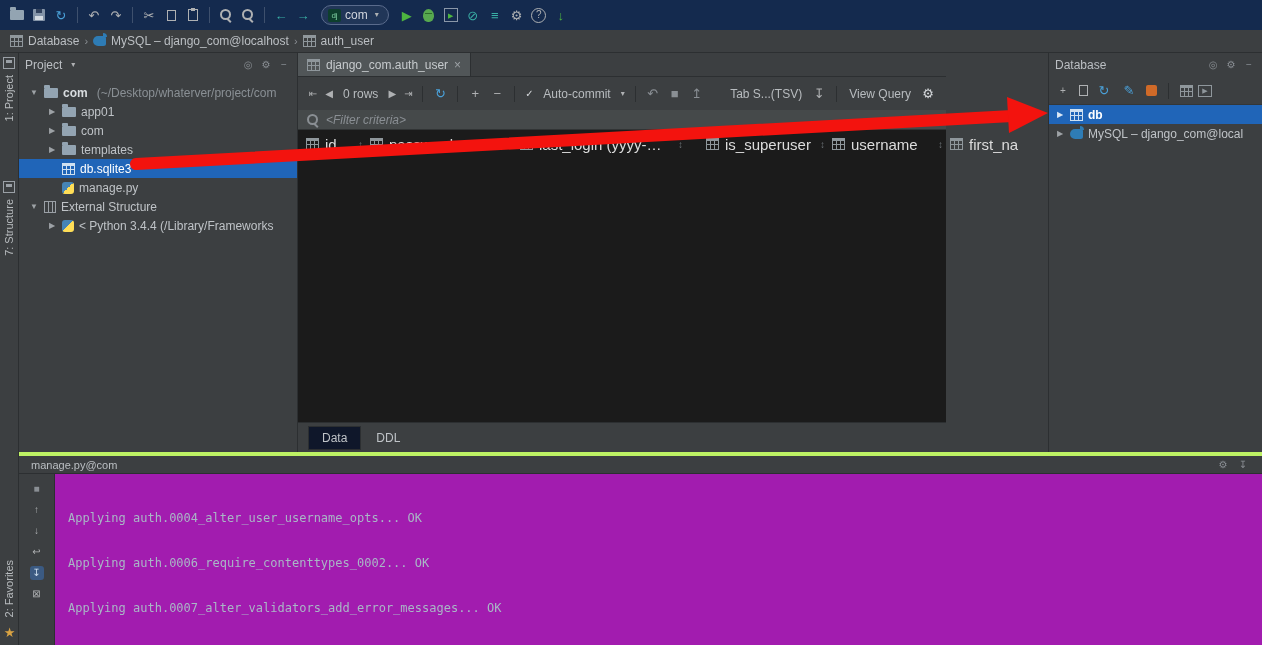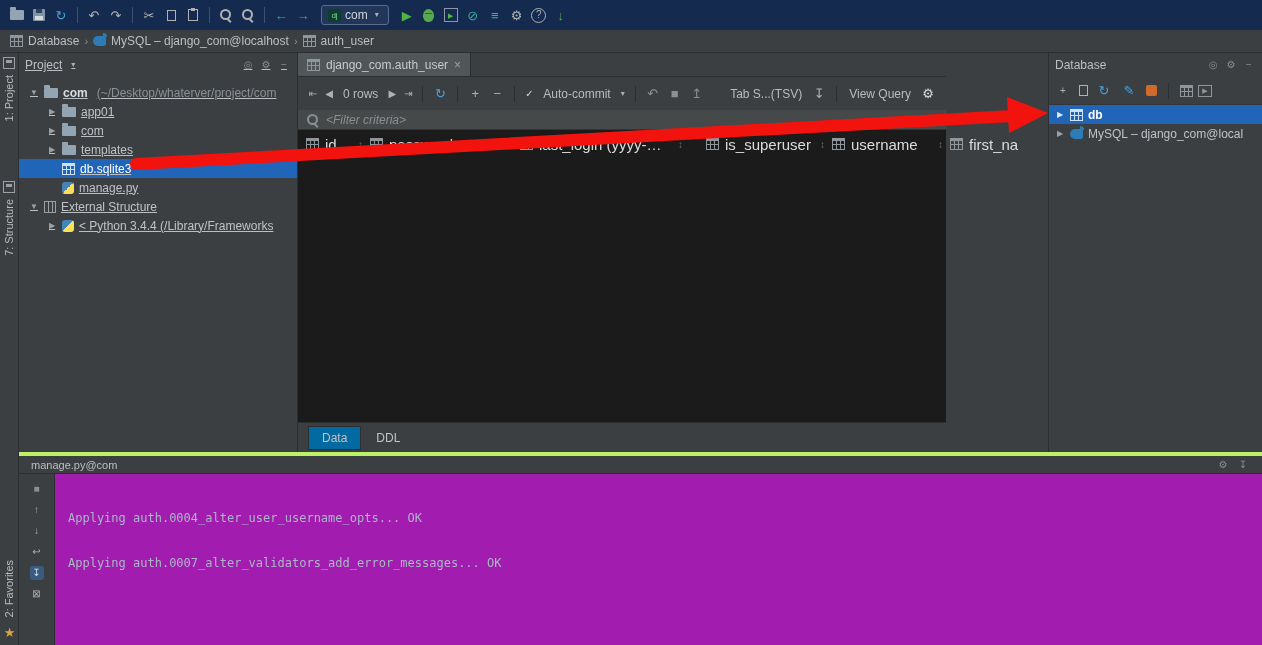--- a/index.html
+++ b/index.html
@@ -32,21 +32,21 @@
     border:1px solid #afb1b3; background:#142a4e; z-index:-1; }
   .paste-i { position:relative; width:10px; height:12px; border:1px solid #afb1b3; }
   .paste-i::before { content:""; position:absolute; left:2px; top:-2px; width:4px; height:3px; background:#afb1b3; }
   .mag { position:relative; width:14px; height:14px; }
   .mag::before { content:""; position:absolute; left:1px; top:1px; width:7px; height:7px;
     border:2px solid #afb1b3; border-radius:50%; }
   .mag::after { content:""; position:absolute; left:9px; top:10px; width:5px; height:2px;
     background:#afb1b3; transform:rotate(45deg); transform-origin:0 0; }
   .mag.dark::before { border-color:#8a8f94; } .mag.dark::after { background:#8a8f94; }
   .run-chip { display:flex; align-items:center; gap:4px; height:20px; padding:0 6px; margin:0 6px;
-    border:1px solid #5a6b8c; border-radius:3px; background:rgba(255,255,255,.06);
+    border:1px solid #5a6b8c; border-radius:10px; background:rgba(255,255,255,.06);
     color:#d0d5dd; font-size:12px; }
   .dj-badge { width:13px; height:13px; background:#0e3f2d; color:#7fd0a2; font-size:8px;
     display:inline-flex; align-items:center; justify-content:center; border-radius:2px; flex:none; }
   .bug-i { width:11px; height:13px; background:#57a84f; border-radius:50% 50% 45% 45%; position:relative; }
   .bug-i::before { content:""; position:absolute; left:2px; top:4px; right:2px; height:1px; background:#2e6c2a; }
   .cov-i { width:14px; height:14px; border:1px solid #8a97a8; display:inline-flex; align-items:center;
     justify-content:center; font-size:7px; color:#4db540; }
   .help-circ { width:15px; height:15px; border:1px solid #afb1b3; border-radius:50%;
     display:inline-flex; align-items:center; justify-content:center; font-size:10px; color:#afb1b3; }
 
@@ -76,21 +76,21 @@
     background:#3c3f41; border-right:1px solid #2c2f31; }
   .vlabel { position:absolute; left:3px; writing-mode:vertical-rl; transform:rotate(180deg);
     font-size:11px; color:#b8bcbf; white-space:nowrap; }
   .stripe-ic { position:absolute; left:3px; width:12px; height:12px; border:1px solid #9aa0a6; }
   .stripe-ic::after { content:""; display:block; margin:2px; height:3px; background:#9aa0a6; }
   #stripe-star { position:absolute; left:3px; bottom:6px; font-size:13px; color:#d9a343; width:13px;
     text-align:center; line-height:1; }
 
   
   #project-panel { position:absolute; left:19px; top:53px; width:279px; height:399px;
-    background:#3c3f41; border-right:1px solid #2c2f31; display:flex; flex-direction:column;text-decoration:underline; }
+    background:#3c3f41; border-right:1px solid #2c2f31; display:flex; flex-direction:column; }
   .panel-head { height:24px; display:flex; align-items:center; padding:0 6px; gap:4px;
     color:#bbbfc3; flex:none; }
   .panel-head .ttl { margin-right:2px; }
   .panel-head .spring { flex:1; }
   .tree { padding-top:6px; overflow:hidden; }
   .trow { display:flex; align-items:center; height:19px; gap:5px; padding-left:10px;
     white-space:nowrap; overflow:hidden; color:#bfc3c7; }
   .trow.lvl1 { padding-left:28px; }
   .trow .arrow { width:10px; font-size:8px; color:#9da2a6; text-align:center; flex:none; }
   .trow .b { font-weight:bold; color:#d8dcdf; }
@@ -114,21 +114,21 @@
     display:flex; align-items:center; gap:6px; padding:0 8px; color:#8a8f94; font-style:italic; }
   #grid-header { height:28px; flex:none; background:#1b1b1b; display:flex; align-items:center;
     padding-left:8px; color:#dcdcdc; font-size:15px; }
   .hcell { display:flex; align-items:center; gap:6px; overflow:hidden; white-space:nowrap; flex:none; }
   .hcell .sort { margin-left:auto; margin-right:7px; font-size:10px; color:#6d7478; font-style:normal; }
   .c0{width:64px;} .c1{width:150px;} .c2{width:170px;} .c3{width:142px;padding-left:16px;} .c4{width:118px;} .c5{width:98px;}
   #grid-body { flex:1; background:#1b1b1b; }
   #bottom-tabs { height:30px; flex:none; background:#3c3f41; border-top:1px solid #2c2f31;
     display:flex; align-items:center; gap:2px; padding:0 0 0 10px; }
   .btab { padding:4px 13px; color:#bfc3c7; }
-  .btab.active { background:#0369a1; border:1px solid #2c2f31; }
+  .btab.active { background:#0f172a; border:1px solid #2c2f31; }
 
   
   #db-panel { position:absolute; left:1048px; top:53px; width:214px; height:399px;
     background:#3c3f41; border-left:1px solid #2c2f31; display:flex; flex-direction:column; }
   #db-toolbar { height:28px; flex:none; display:flex; align-items:center; gap:5px;
     padding:0 7px; border-bottom:1px solid #333637; }
   .sq-orange { width:11px; height:11px; background:#d06a28; border-radius:2px; flex:none; }
   .console-ic { width:14px; height:12px; border:1px solid #8f979c; display:inline-flex;
     align-items:center; justify-content:center; font-size:7px; color:#8f979c; flex:none; }
   .copy-d { position:relative; width:9px; height:11px; border:1px solid #afb1b3; background:#3c3f41; margin-left:3px; }
@@ -421,20 +421,21 @@
       <span class="icn sm dim">■</span>
       <span class="icn sm">↑</span>
       <span class="icn sm">↓</span>
       <span class="icn sm">↩</span>
       <span class="icn sm sel">↧</span>
       <span class="icn sm">⊠</span>
 
     </div>
     <div id="console-out">
       <div class="cline">Applying auth.0004_alter_user_username_opts... OK</div>
+      <div class="cline">Applying auth.0006_require_contenttypes_0002... OK</div>
       <div class="cline">Applying auth.0007_alter_validators_add_error_messages... OK</div>
       
       
       
       
       
     </div>
   </div>
 </section>
 

